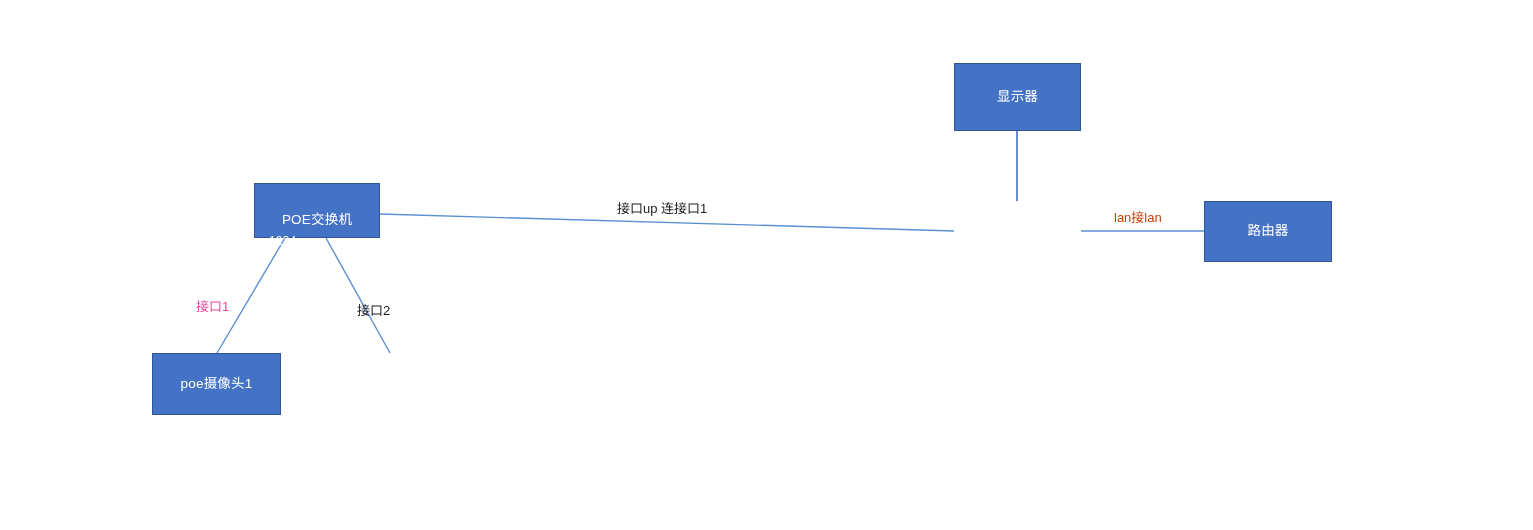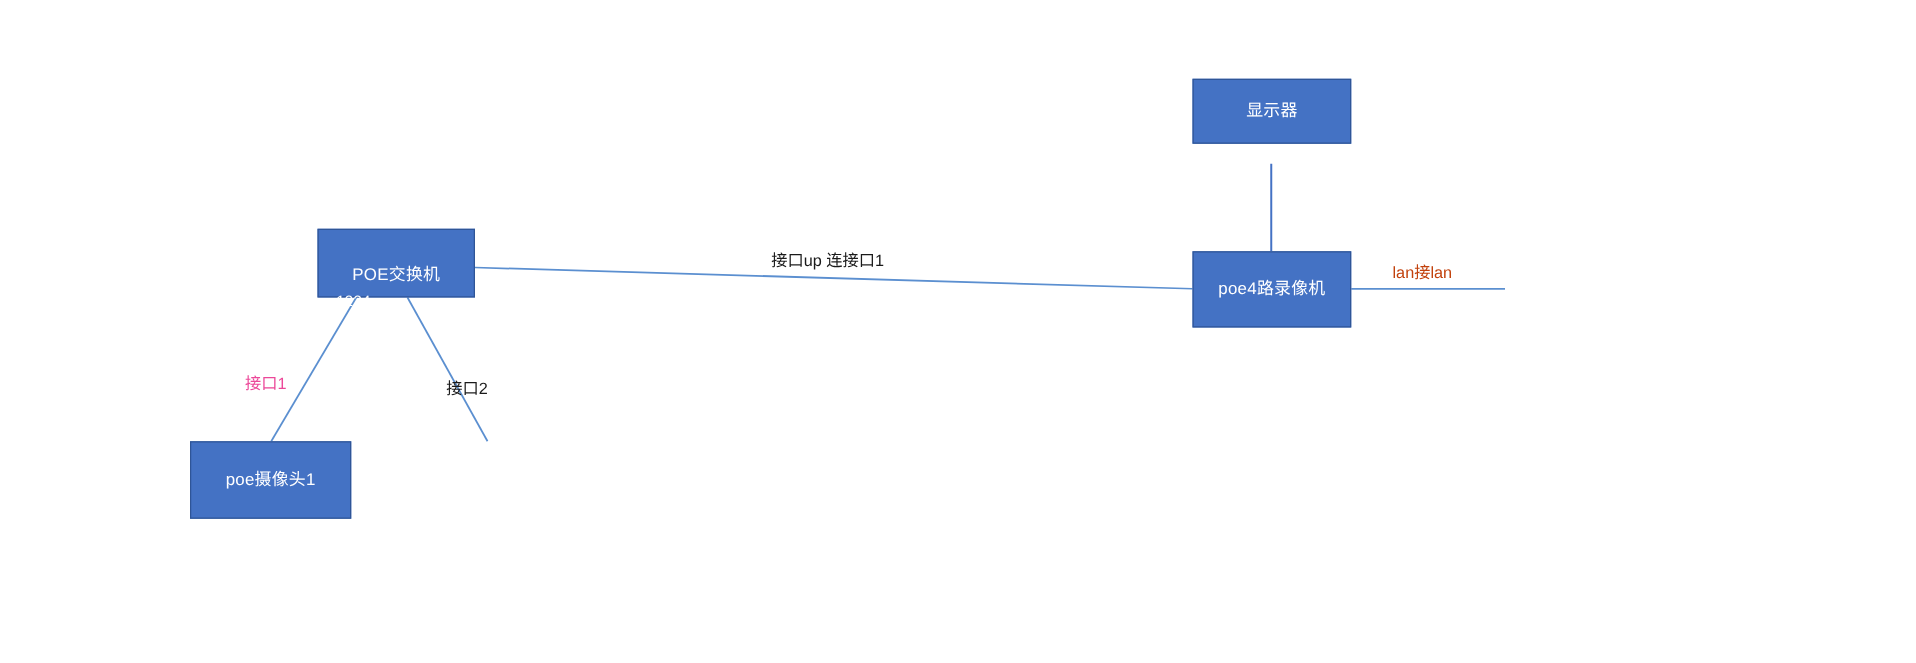--- a/index.html
+++ b/index.html
@@ -81,36 +81,36 @@
 <div id="canvas" style="width: 1533px; height: 530px; background: rgb(255, 255, 255);">
 
   <svg id="edge-layer" viewBox="0 0 1533 530" width="1533" height="530" xmlns="http://www.w3.org/2000/svg">
     <line x1="380" y1="214" x2="954" y2="231" stroke="#5b8fd0" stroke-width="1.4"></line>
     <line x1="1081" y1="231" x2="1204" y2="231" stroke="#5b8fd0" stroke-width="1.4"></line>
     <line x1="1017" y1="131" x2="1017" y2="201" stroke="#4472c4" stroke-width="1.6"></line>
     <line x1="285" y1="238" x2="217" y2="353" stroke="#5b8fd0" stroke-width="1.4"></line>
     <line x1="326" y1="238" x2="390" y2="353" stroke="#5b8fd0" stroke-width="1.4"></line>
   </svg>
 
-  <div class="node" id="node-monitor" style="left: 954px; top: 63px; width: 127px; height: 52px; background: rgb(68, 114, 196); border-color: rgb(47, 85, 151); color: rgb(255, 255, 255);">
+  <div class="node" id="node-monitor" style="left: 954px; top: 63px; width: 127px; height: 68px; background: rgb(68, 114, 196); border-color: rgb(47, 85, 151); color: rgb(255, 255, 255);">
     <span class="node-label">显示器</span>
   </div>
 
   <div class="node node-switch" id="node-poe-switch" style="left: 254px; top: 183px; width: 126px; height: 55px; background: rgb(68, 114, 196); border-color: rgb(47, 85, 151); color: rgb(255, 255, 255);">
     <span class="switch-title">POE交换机</span>
     <span class="switch-ports">
       <span>1234</span>
       <span>up</span>
     </span>
   </div>
 
-  <div class="node" id="node-nvr" style="left: 954px; top: 201px; width: 127px; height: 61px; background: rgb(68, 114, 196); border-color: rgb(47, 85, 151); color: rgb(255, 255, 255);">
-    <span class="node-label">poe4路录像机</span>
+
+  <div class="node" id="node-router" style="left: 1204px; top: 201px; width: 128px; height: 61px; background: rgb(68, 114, 196); border-color: rgb(47, 85, 151); color: rgb(255, 255, 255);">
+    <span class="node-label">路由器</span>
   </div>
-
 
   <div class="node" id="node-camera1" style="left: 152px; top: 353px; width: 129px; height: 62px; background: rgb(68, 114, 196); border-color: rgb(47, 85, 151); color: rgb(255, 255, 255);">
     <span class="node-label">poe摄像头1</span>
   </div>
 
 
   <span class="edge-label" id="label-edge-switch-nvr" style="left: 617px; top: 202px; color: rgb(26, 26, 26); text-align: center;">接口up 连接口1</span>
   <span class="edge-label" id="label-edge-nvr-router" style="left: 1114px; top: 211px; color: #c2410c;">lan接lan</span>
   <span class="edge-label" id="label-edge-switch-camera1" style="left: 196px; top: 300px; color: #ec4899;">接口1</span>
   <span class="edge-label" id="label-edge-switch-camera2" style="left: 357px; top: 304px; color: rgb(26, 26, 26);">接口2</span>

